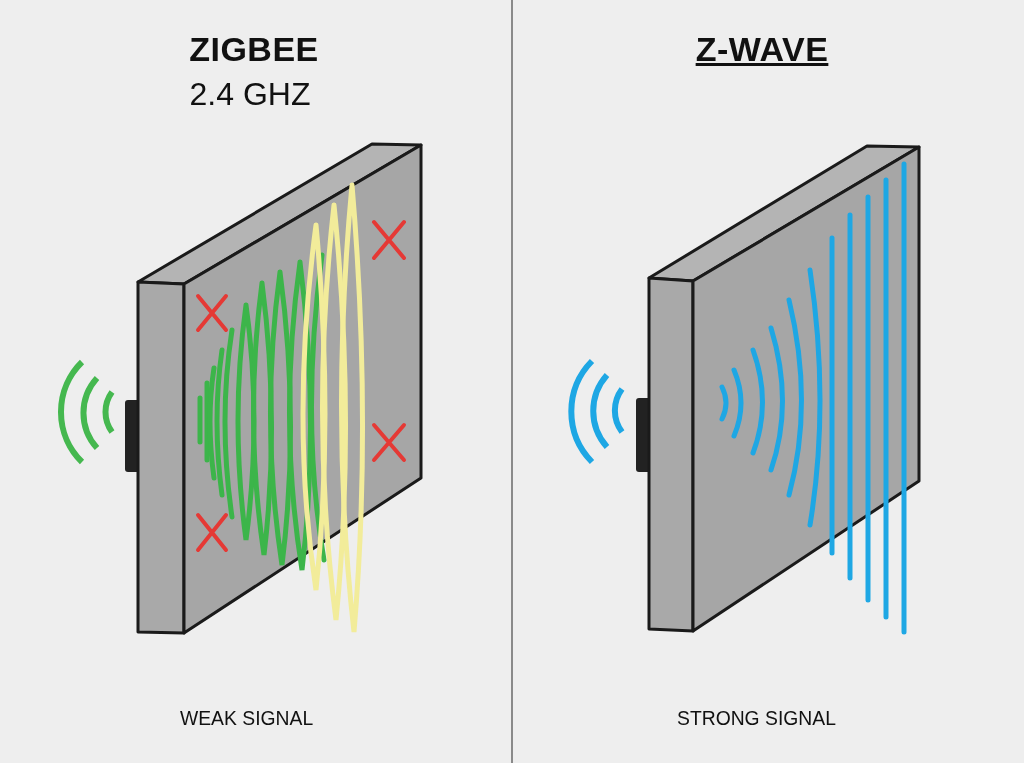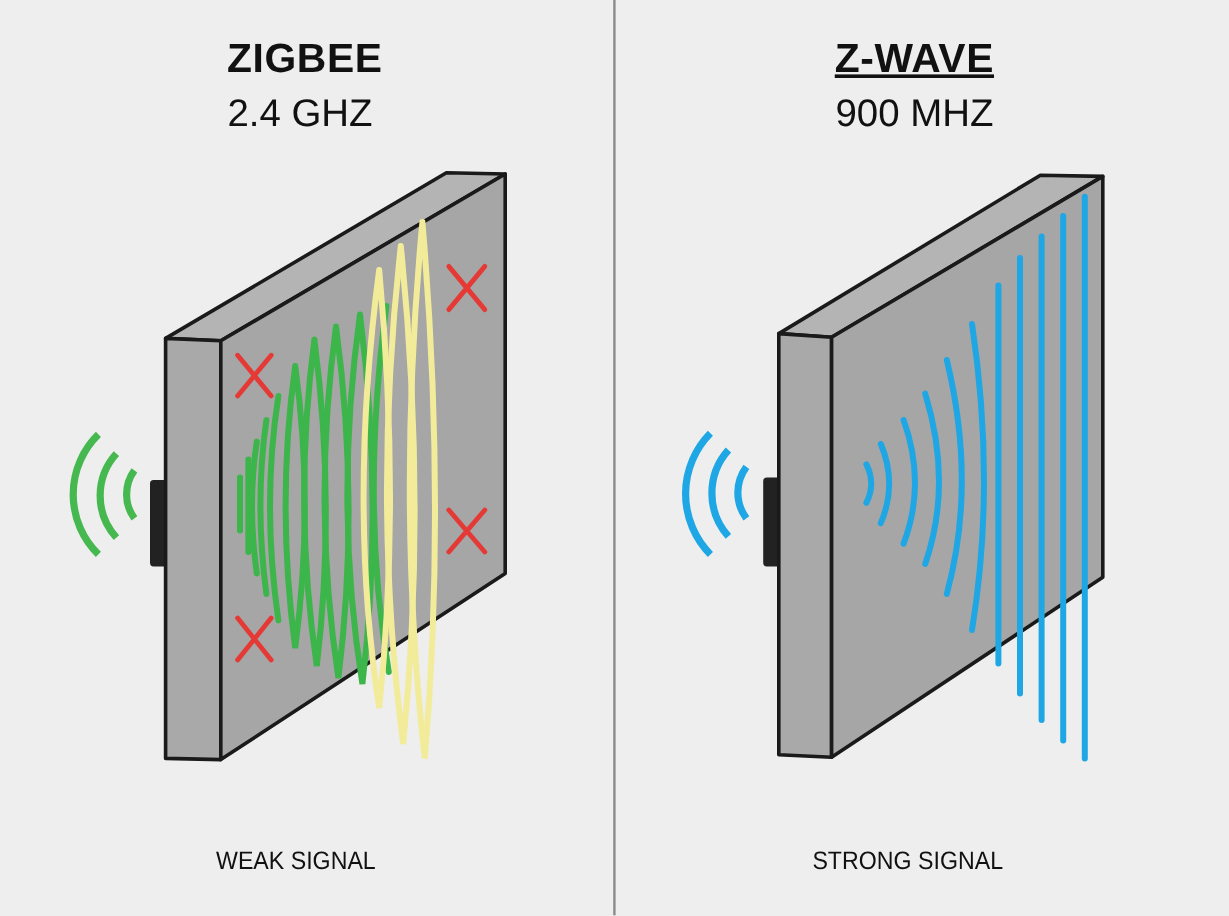--- a/index.html
+++ b/index.html
@@ -68,21 +68,20 @@
     </g>
   </svg>
 
   <div class="caption" style="top:706px; left:180px;">WEAK SIGNAL</div>
 </div>
 
 <div class="divider"></div>
 
 <div class="panel right">
   <div class="title" style="top:30px; left:-6px;text-decoration:underline;">Z-WAVE</div>
-  <div class="subtitle" style="top:76px; left:-6px;">900 MHZ</div>
 
   <svg width="512" height="763">
 
     <g fill="none" stroke="#1ea7e4" stroke-width="6">
       <path d="M80 361 A72 72 0 0 0 80 462"></path>
       <path d="M95 375 A54 54 0 0 0 95 447"></path>
       <path d="M110 389 A36 36 0 0 0 110 432"></path>
     </g>
     <rect x="124" y="398" width="16" height="74" rx="3" fill="#222"></rect>
 

